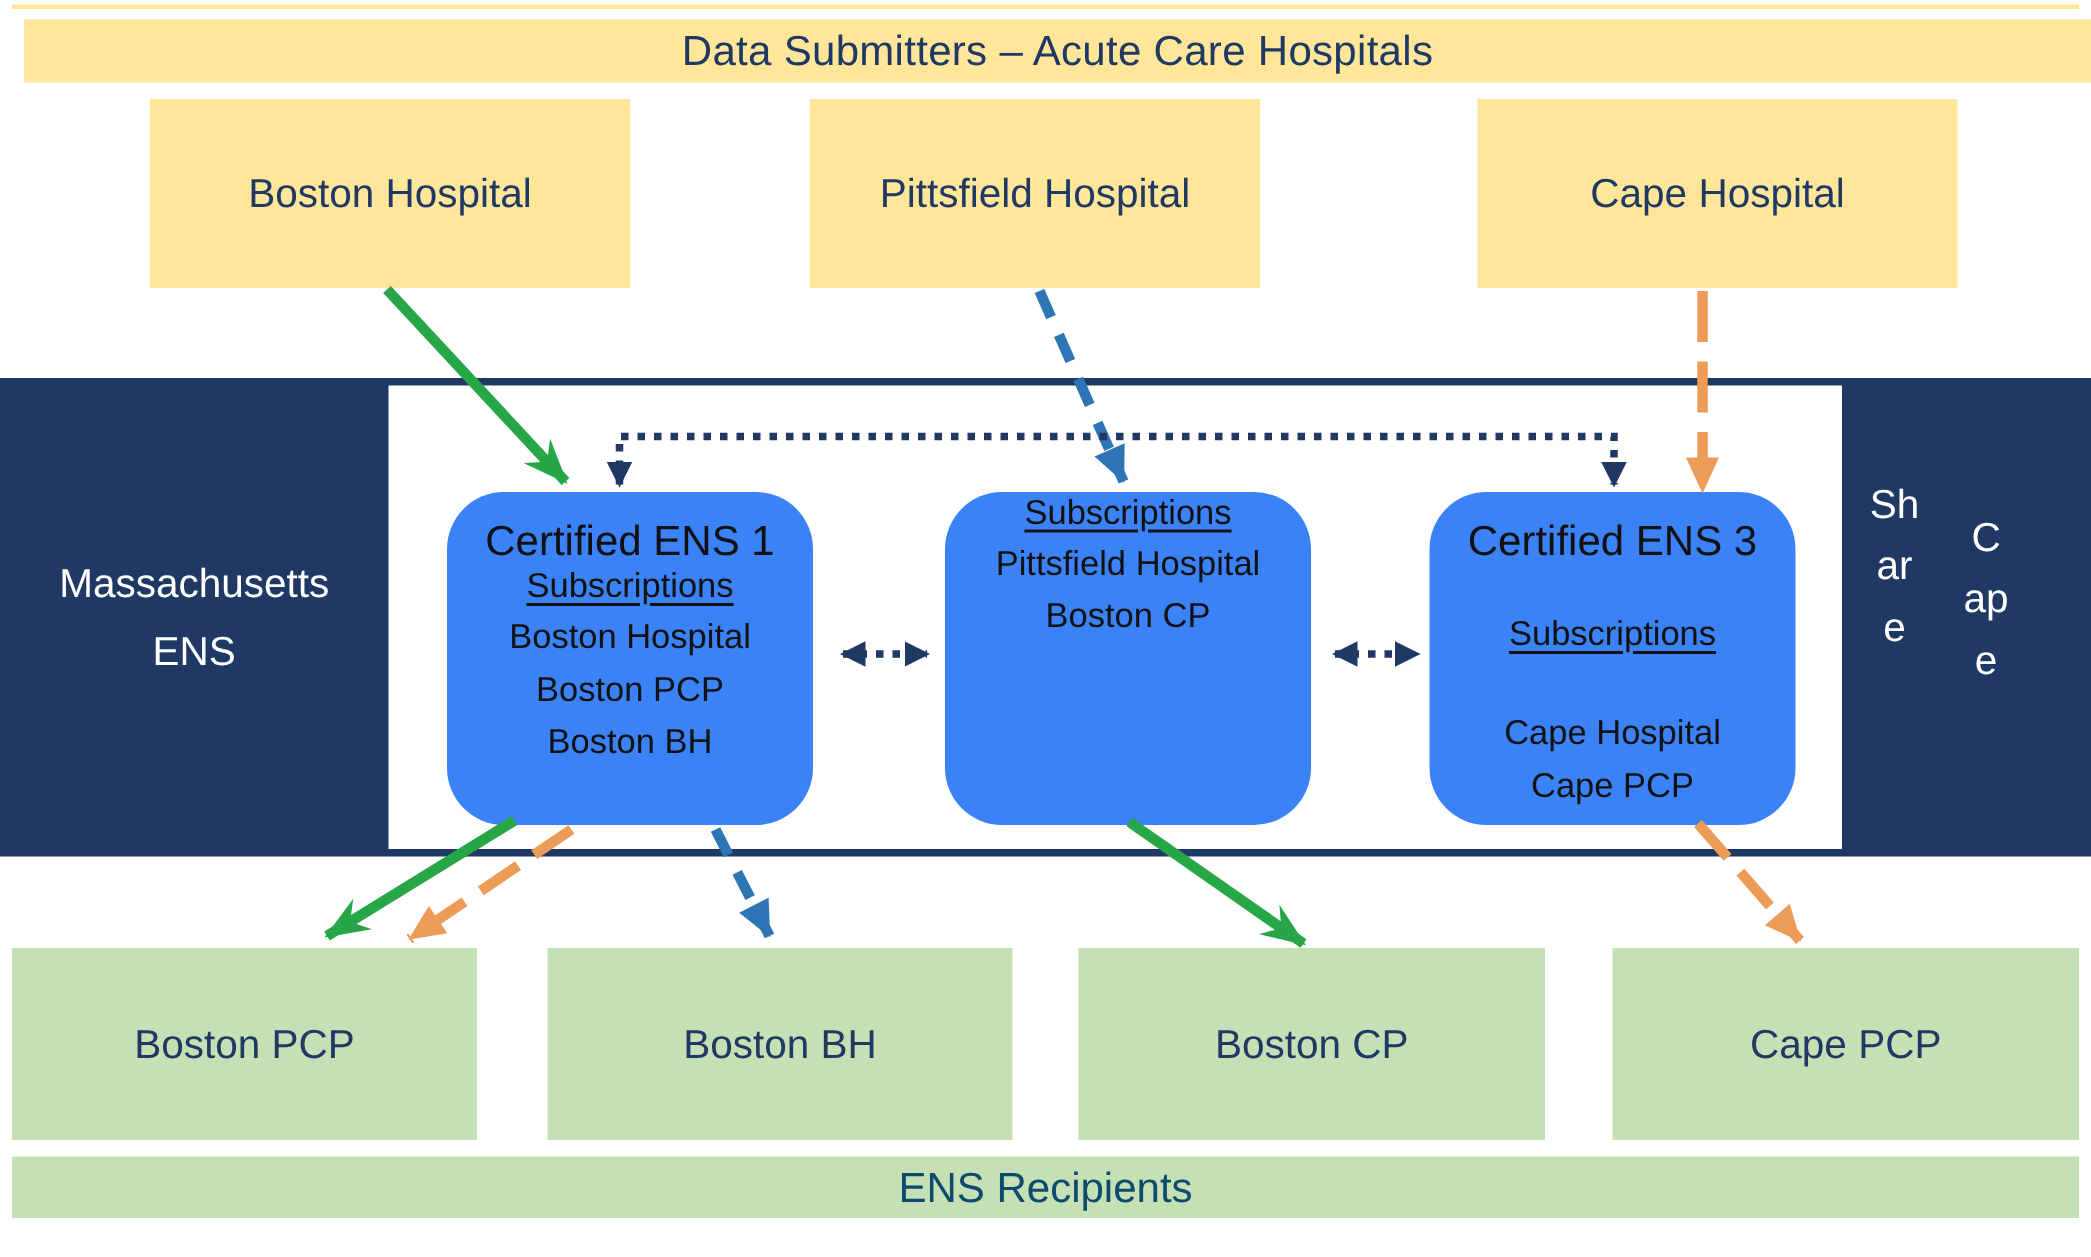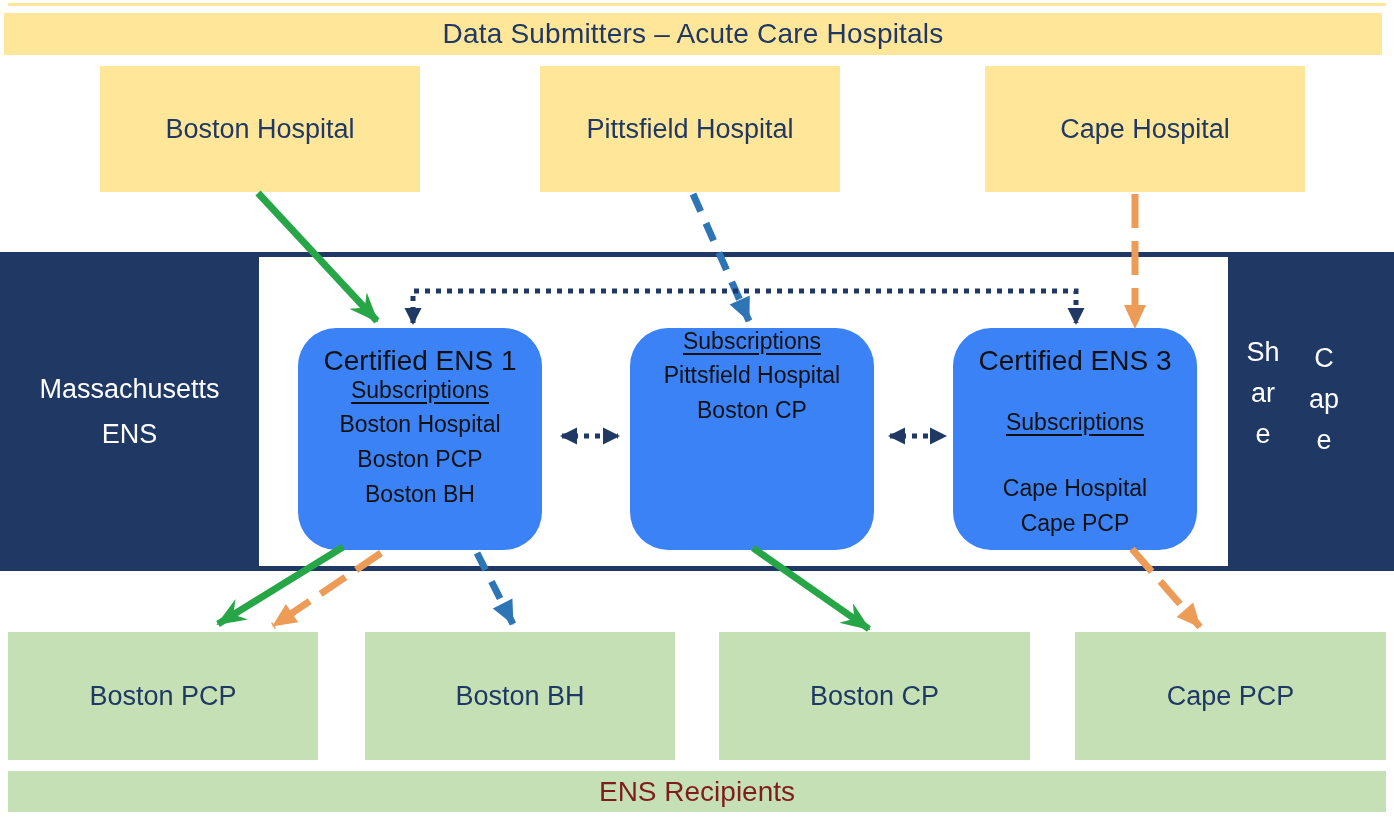--- a/index.html
+++ b/index.html
@@ -3,21 +3,21 @@
 <meta charset="utf-8">
 <style>
   html,body{margin:0;padding:0;}
   body{
     width:1394px;height:838px;position:relative;background:#ffffff;
     font-family:"Liberation Sans", sans-serif;overflow:hidden;
   }
   .abs{position:absolute;}
   .hairline{left:8px;top:3px;width:1378px;height:3px;background:#FFE699;}
   .banner{
-    left:4px;top:13px;width:1378px;height:42px;background:#FFE699;
+    left:16px;top:13px;width:1378px;height:42px;background:#FFE699;
     display:flex;align-items:center;justify-content:center;
     color:#1F3864;font-size:28px;font-weight:500;letter-spacing:.2px;
   }
   .hospital{
     top:66px;height:126px;background:#FFE699;
     display:flex;align-items:center;justify-content:center;
     color:#1F3864;font-size:27px;font-weight:500;
   }
   .h1{left:100px;width:320px;}
   .h2{left:540px;width:300px;}
@@ -26,21 +26,21 @@
   .band-inner{left:259px;top:257px;width:969px;height:309px;background:#ffffff;}
   .framework{
     left:0;top:252px;width:259px;height:319px;
     display:flex;flex-direction:column;align-items:center;justify-content:center;
     color:#ffffff;font-size:27px;line-height:45px;text-align:left;font-weight:400;
   }
   .vword{
     color:#ffffff;font-size:27px;line-height:41px;width:34px;
     word-break:break-all;text-align:center;font-weight:400;
   }
-  .vshare{left:1246px;top:332px;}
+  .vshare{left:1246px;top:316px;}
   .vdata{left:1307px;top:338px;}
   .ens{
     top:328px;width:244px;height:222px;background:#3b82f6;border-radius:38px;
     display:flex;flex-direction:column;align-items:center;color:#111111;
   }
   .e1{left:298px;} .e2{left:630px;} .e3{left:953px;gap:32px;}
   .ens-title{margin-top:17px;font-size:28px;font-weight:500;}
   .ens-sub{font-size:23px;text-decoration:underline;text-underline-offset:4px;}
   .ens-item{font-size:23px;line-height:35px;}
   .ens-items{margin-top:3px;text-align:center;}
@@ -49,21 +49,21 @@
     display:flex;align-items:center;justify-content:center;
     color:#1F3864;font-size:27px;font-weight:500;
   }
   .r1{left:8px;width:310px;}
   .r2{left:365px;width:310px;}
   .r3{left:719px;width:311px;}
   .r4{left:1075px;width:311px;}
   .banner-bottom{
     left:8px;top:771px;width:1378px;height:41px;background:#C5E0B4;
     display:flex;align-items:center;justify-content:center;
-    color:#7f1d1d;font-size:28px;font-weight:500;
+    color:#0c4a6e;font-size:28px;font-weight:500;
   }
   svg.overlay{position:absolute;left:0;top:0;pointer-events:none;}
 </style>
 </head>
 <body>
 
 <div class="abs hairline"></div>
 
 <div class="abs banner">
   <span>Data Submitters – Acute Care Hospitals</span>

